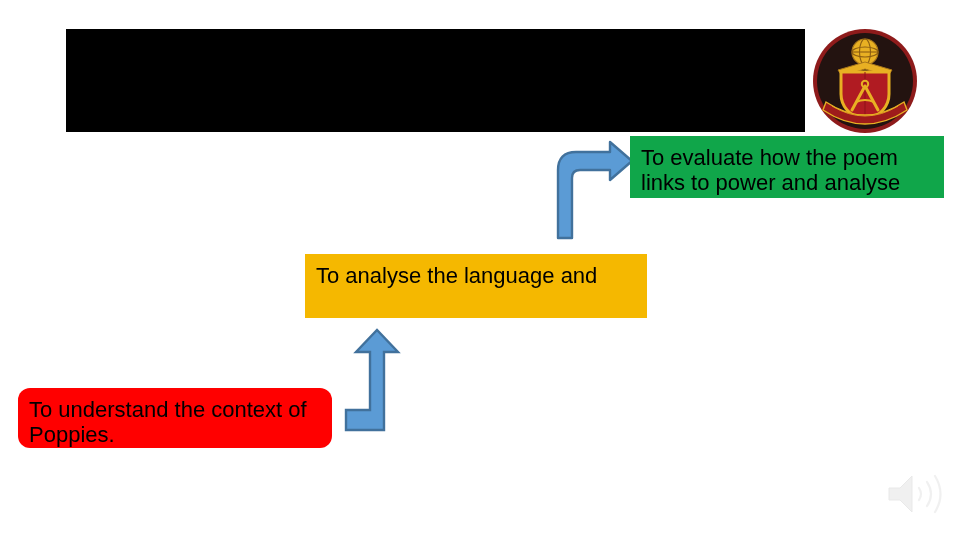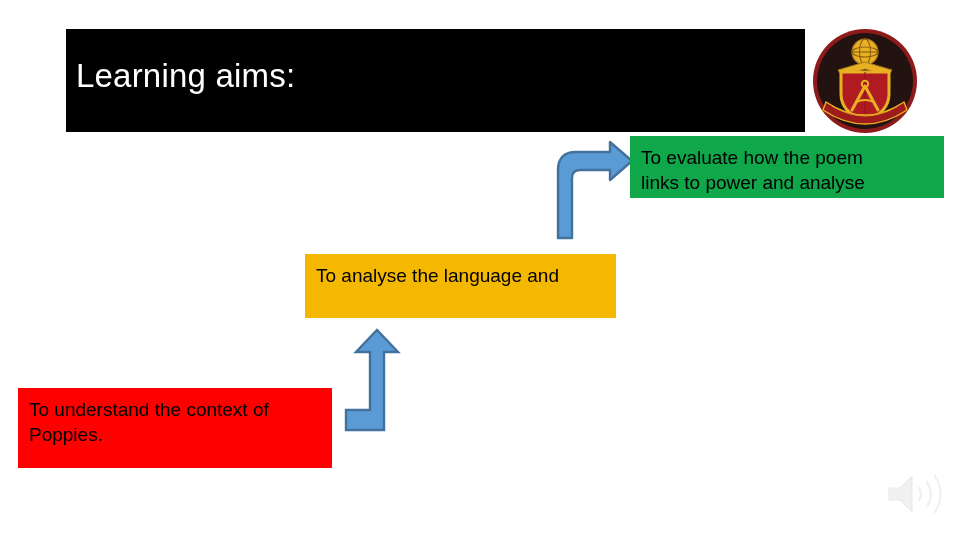--- a/index.html
+++ b/index.html
@@ -43,46 +43,47 @@
     letter-spacing: 0.2px;
     line-height: 40px;
     white-space: nowrap;
   }
 
   
   .aim-box {
     position: absolute;
     box-sizing: border-box;
     color: #000000;
-    font-size: 19px;
+    font-size: 22px;
     line-height: 25px;
     padding: 9px 0 0 11px;
   }
   .aim-box .line { display: block; white-space: nowrap; }
 
   .aim-green {
     left: 630px;
     top: 136px;
     width: 314px;
     height: 62px;
     background: #10A64A;
   }
   .aim-yellow {
     left: 305px;
     top: 254px;
-    width: 311px;
+    width: 342px;
     height: 64px;
     background: #F5B800;
   }
   .aim-red {
     left: 18px;
     top: 388px;
     width: 314px;
-    height: 80px;
+    height: 60px;
     background: #FF0000;
+    border-radius: 12px;
   }
 
   
   .arrow-svg {
     position: absolute;
     overflow: visible;
   }
   #arrow-upper { left: 548px; top: 140px; }
   #arrow-lower { left: 344px; top: 328px; }
 
@@ -104,21 +105,20 @@
     height: 48px;
     opacity: 0.22;
   }
 </style>
 </head>
 <body>
 
 <div id="slide">
 
   <div class="title-banner"></div>
-  <div class="title-text">Learning aims:</div>
 
   <svg class="arrow-svg" id="arrow-lower" width="56" height="104" viewBox="0 0 56 104">
     <path d="M 2 102 L 2 82 L 26 82 L 26 24 L 12 24 L 33 2 L 54 24 L 40 24 L 40 102 Z" fill="#5B9BD5" stroke="#41719C" stroke-width="2.4" stroke-linejoin="miter"></path>
   </svg>
 
   <svg class="arrow-svg" id="arrow-upper" width="86" height="100" viewBox="0 0 86 100">
     <path d="M 10 98 L 10 30 Q 10 12 28 12 L 62 12 L 62 2 L 84 21 L 62 40 L 62 30 L 32 30 Q 24 30 24 38 L 24 98 Z" fill="#5B9BD5" stroke="#41719C" stroke-width="2.4" stroke-linejoin="round"></path>
   </svg>
 
   <div class="aim-box aim-green">

